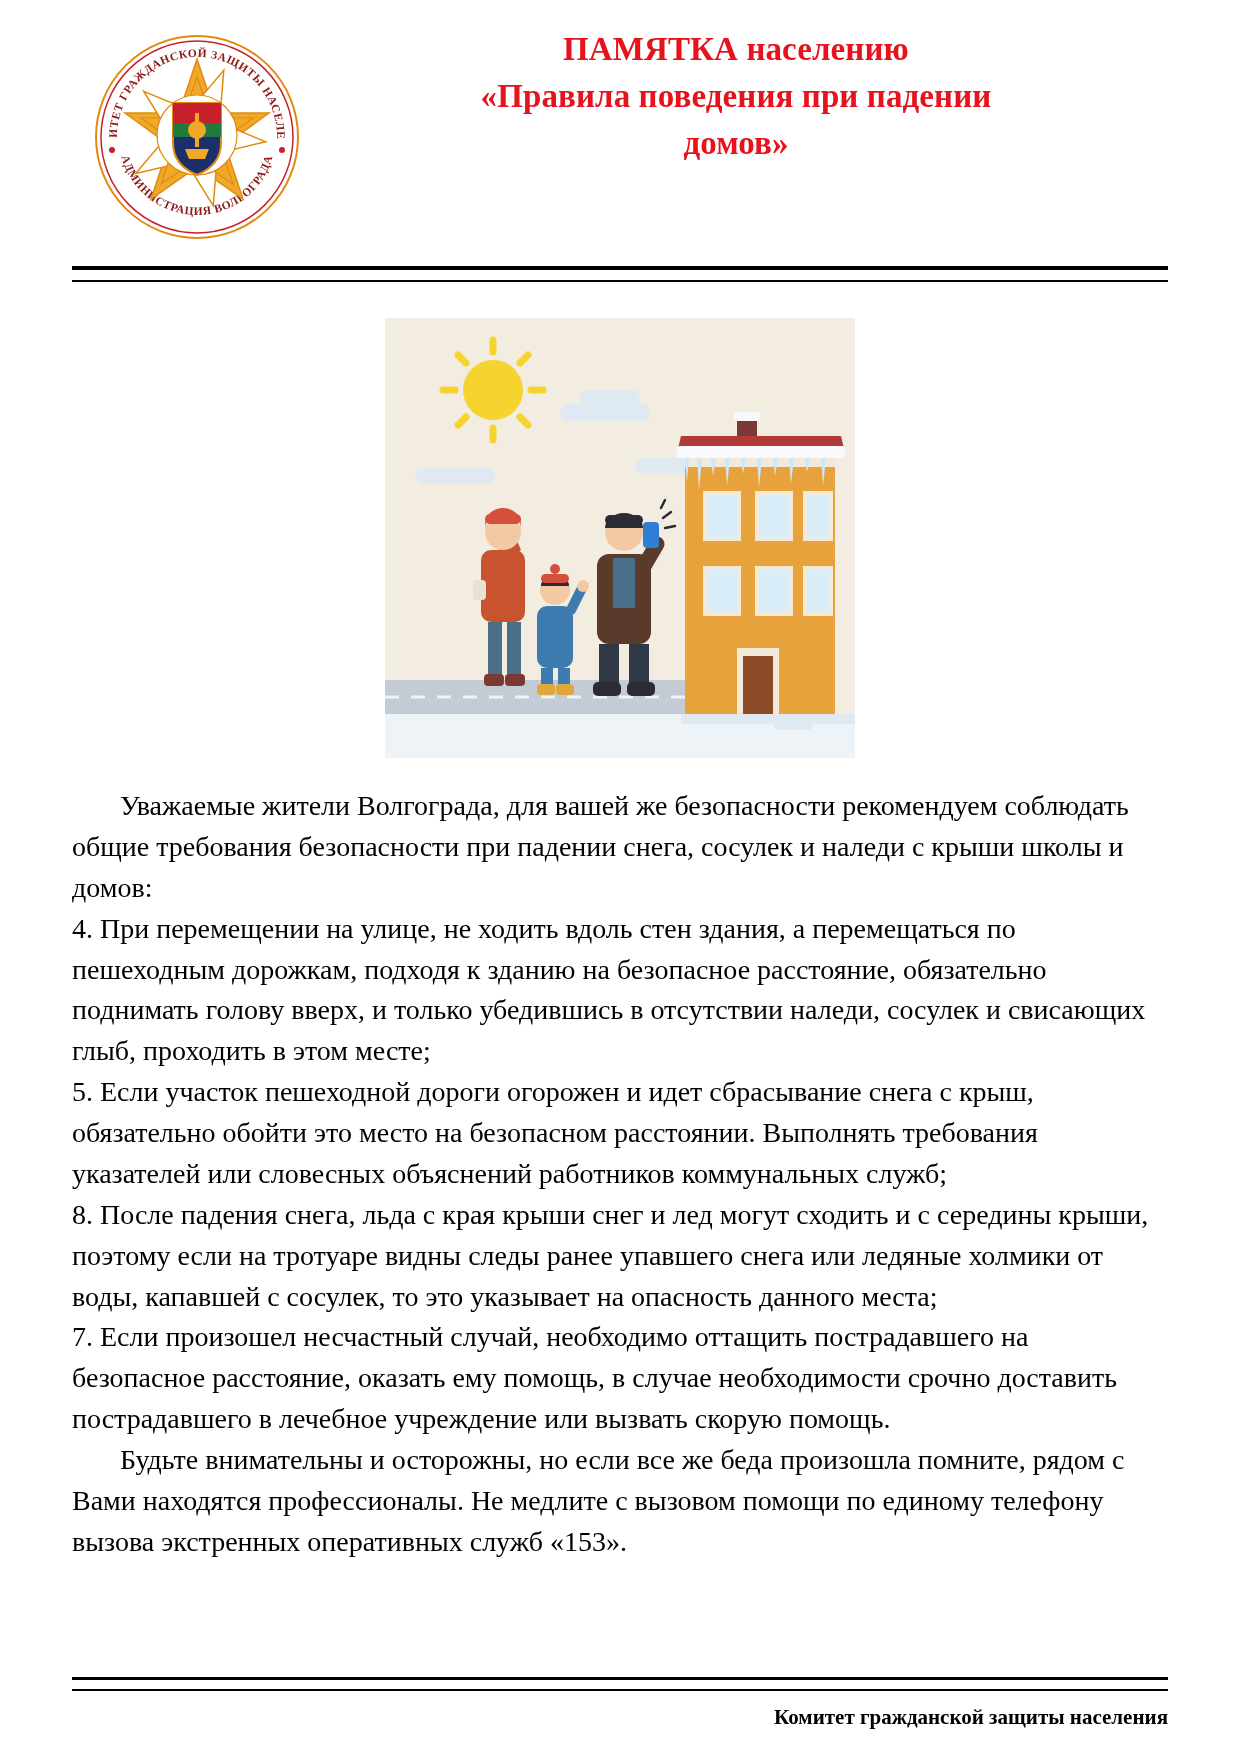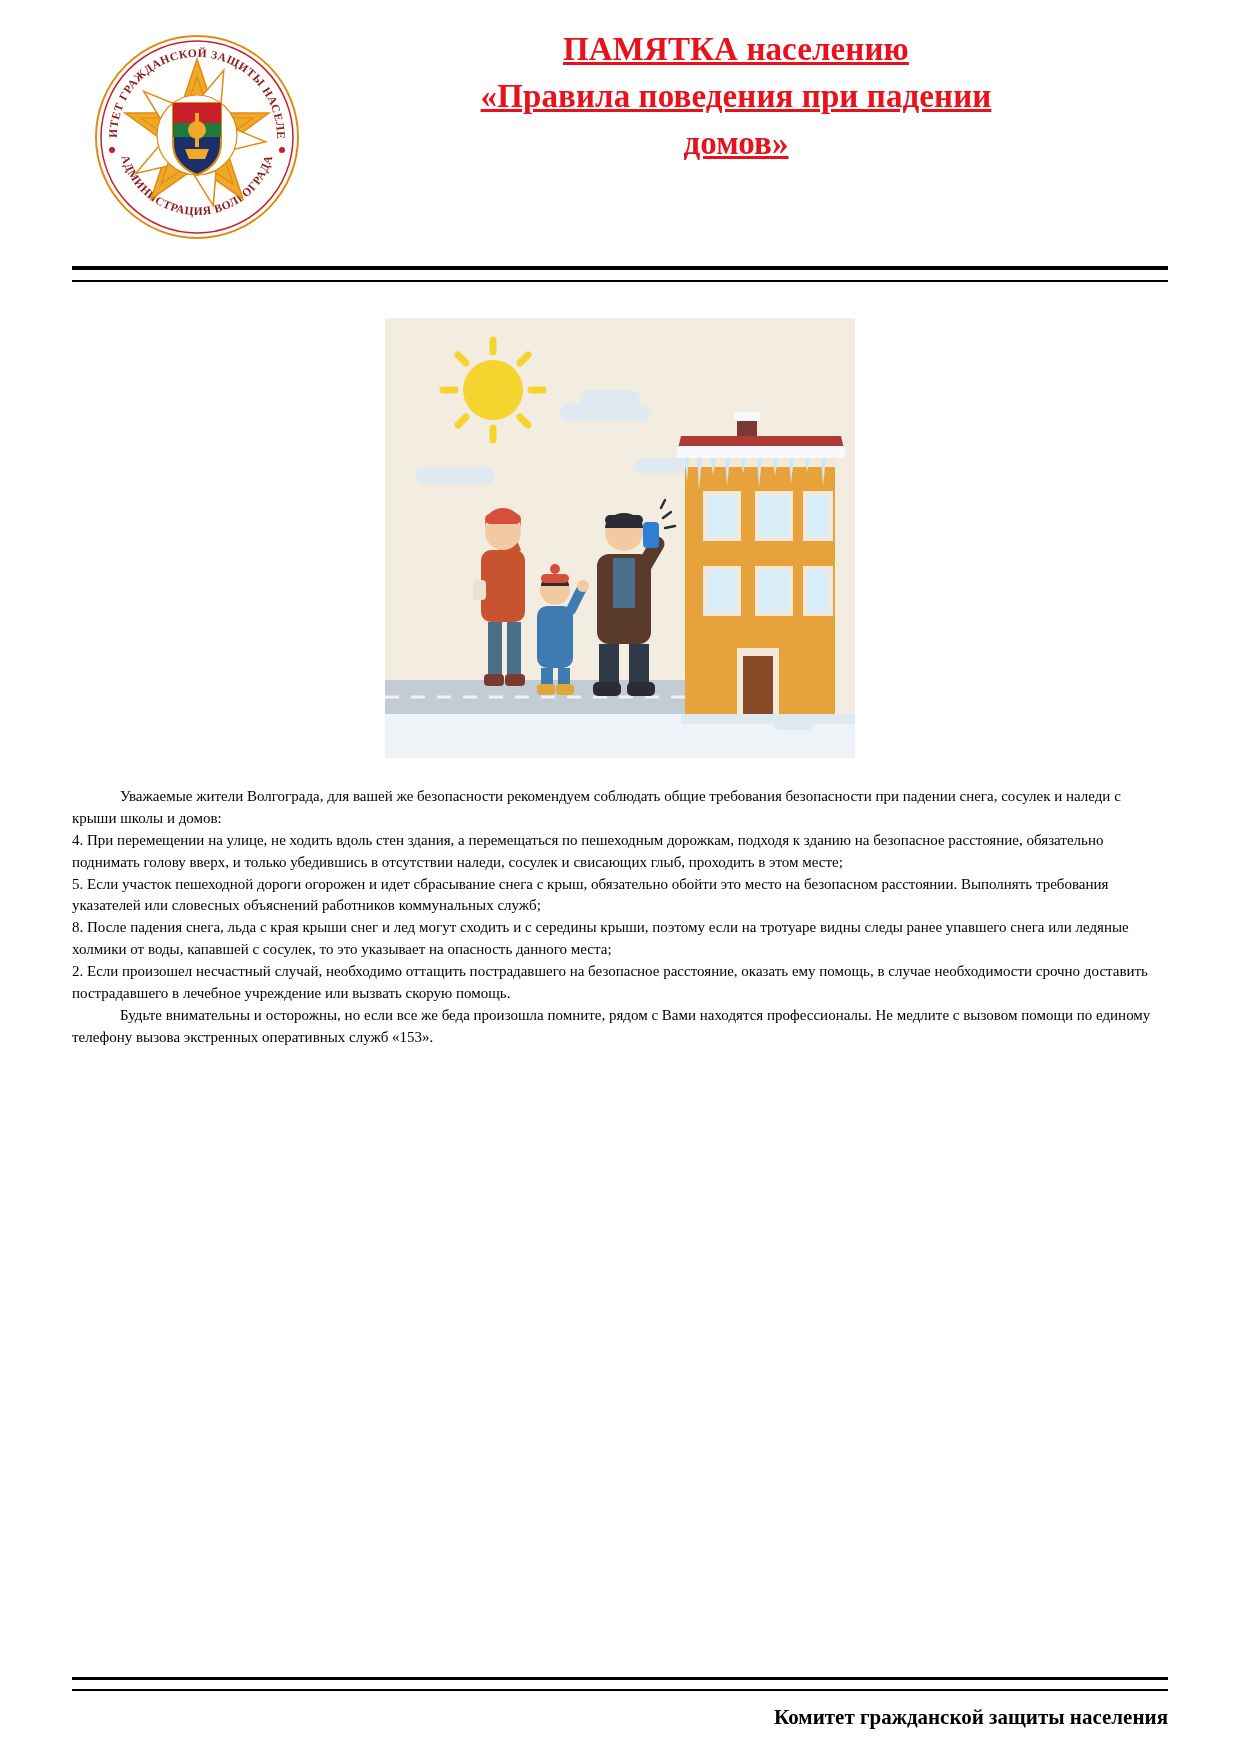--- a/index.html
+++ b/index.html
@@ -43,21 +43,20 @@
     flex: 1 1 auto;
     text-align: center;
     padding-right: 18px;
   }
   .title-line {
     color: #e8121c;
     font-weight: bold;
     font-size: 33px;
     line-height: 1.42;
     letter-spacing: .1px;
-    text-decoration: underline;
   }
 
   
   .rule-double {
     margin-top: 24px;
     height: 10px;
     border-top: 4px solid #000;
     border-bottom: 2px solid #000;
   }
   .rule-double-bottom {
@@ -75,21 +74,21 @@
   }
   .illustration {
     width: 470px;
     height: 440px;
     display: block;
   }
 
   
   .body-text {
     margin-top: 28px;
-    font-size: 15px;
+    font-size: 28px;
     line-height: 1.46;
     text-align: left;
   }
   .body-text p {
     margin: 0;
   }
   .body-text p.indent {
     text-indent: 48px;
   }
 
@@ -284,21 +283,21 @@
         <rect x="242" y="364" width="28" height="14" rx="5" fill="#2b2b33"></rect>
       </g>
     </svg>
   </div>
 
   <div class="body-text">
     <p class="indent">Уважаемые жители Волгограда, для вашей же безопасности рекомендуем соблюдать общие требования безопасности при падении снега, сосулек и наледи с крыши школы и домов:</p>
     <p>4. При перемещении на улице, не ходить вдоль стен здания, а перемещаться по пешеходным дорожкам, подходя к зданию на безопасное расстояние, обязательно поднимать голову вверх, и только убедившись в отсутствии наледи, сосулек и свисающих глыб, проходить в этом месте;</p>
     <p>5. Если участок пешеходной дороги огорожен и идет сбрасывание снега с крыш, обязательно обойти это место на безопасном расстоянии. Выполнять требования указателей или словесных объяснений работников коммунальных служб;</p>
     <p>8. После падения снега, льда с края крыши снег и лед могут сходить и с середины крыши, поэтому если на тротуаре видны следы ранее упавшего снега или ледяные холмики от воды, капавшей с сосулек, то это указывает на опасность данного места;</p>
-    <p>2. Если произошел несчастный случай, необходимо оттащить пострадавшего на безопасное расстояние, оказать ему помощь, в случае необходимости срочно доставить пострадавшего в лечебное учреждение или вызвать скорую помощь.</p>
+    <p>7. Если произошел несчастный случай, необходимо оттащить пострадавшего на безопасное расстояние, оказать ему помощь, в случае необходимости срочно доставить пострадавшего в лечебное учреждение или вызвать скорую помощь.</p>
     <p class="indent">Будьте внимательны и осторожны, но если все же беда произошла помните, рядом с Вами находятся профессионалы. Не медлите с вызовом помощи по единому телефону вызова экстренных оперативных служб «153».</p>
   </div>
 
   <div class="footer">
     <div class="rule-double-bottom"></div>
     <div class="footer-text">
       <div>Комитет гражданской защиты населения</div>
     </div>
   </div>
 

